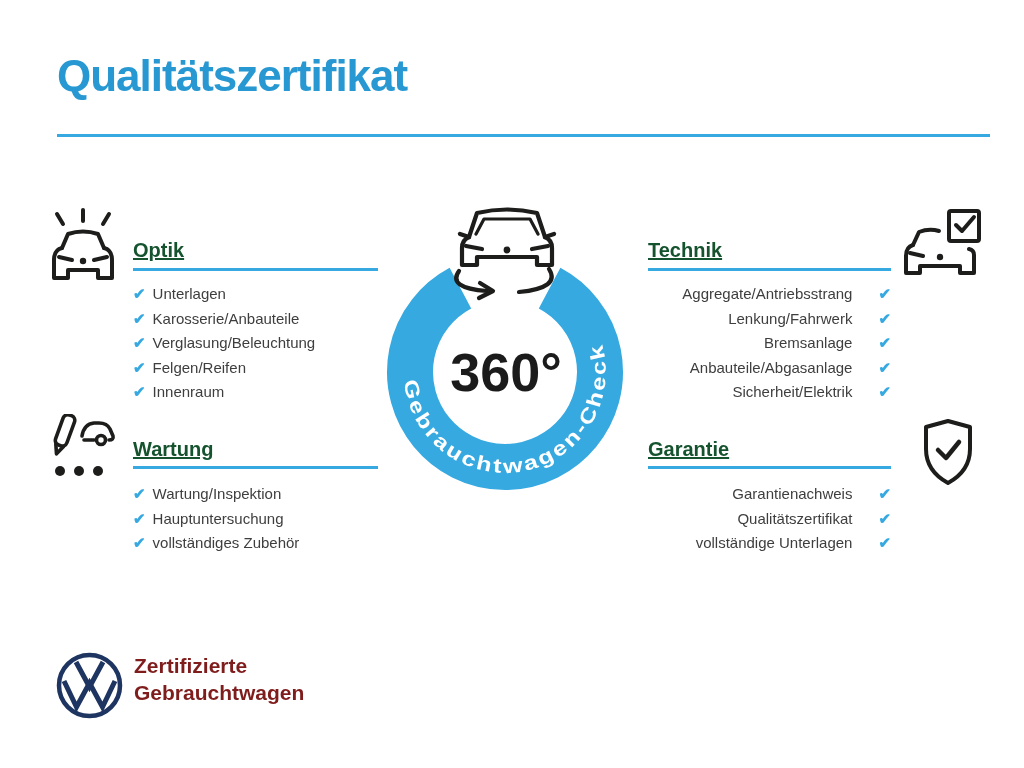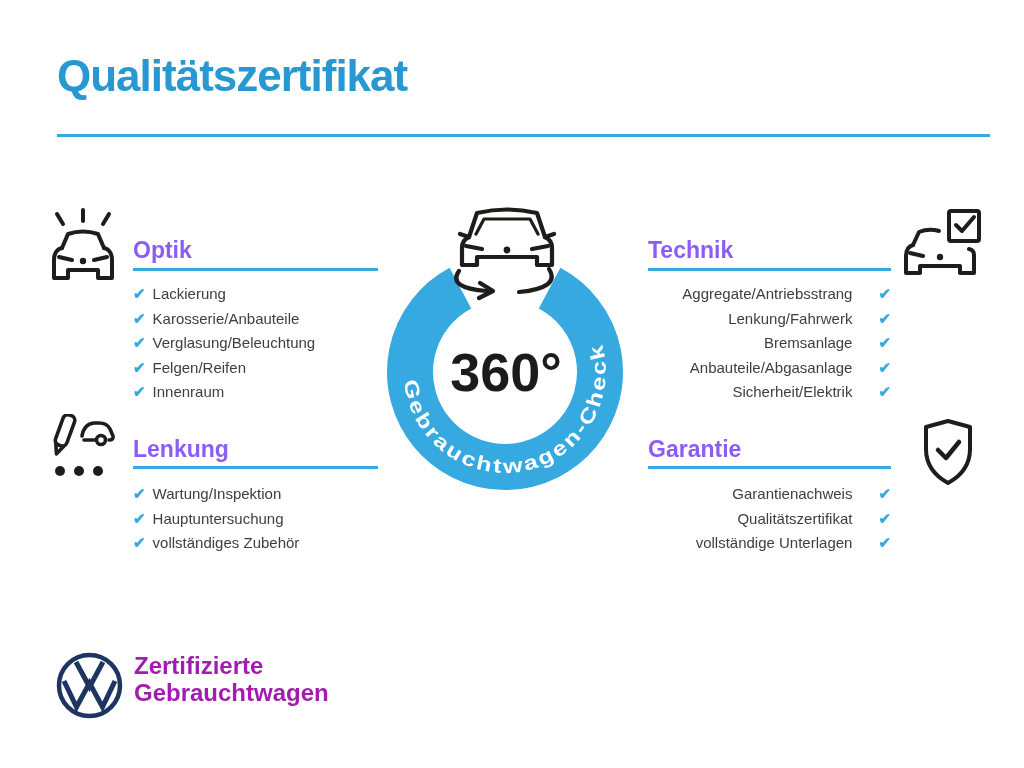--- a/index.html
+++ b/index.html
@@ -10,37 +10,37 @@
   .abs{position:absolute;}
 
   
   .page-title{
     left:57px;top:52px;font-size:44px;font-weight:bold;
     color:#2798d2;letter-spacing:-1px;line-height:48px;
   }
   .header-rule{left:57px;top:134px;width:933px;height:3px;background:#36a9e1;}
 
   
-  .sec-head{font-size:23px;font-weight:bold;color:#8b5cf6;line-height:28px;}
+  .sec-head{font-size:20px;font-weight:bold;color:#14532d;line-height:28px;text-decoration:underline;}
   .sec-rule{height:3px;background:#36a9e1;}
 
   
   .items{display:flex;flex-direction:column;gap:9px;}
   .item{display:flex;align-items:baseline;gap:7px;font-size:15px;color:#3e3e3e;line-height:15.6px;}
   .item.right{justify-content:flex-end;text-align:right;gap:26px;}
   .check{color:#36a9e1;font-weight:bold;font-size:15px;}
 
   .right-align{text-align:left;}
 
   
   .ring-label{font-size:20px;font-weight:bold;fill:#ffffff;letter-spacing:2px;}
   .deg-label{font-size:54px;font-weight:bold;fill:#1b1b1b;}
 
   
-  .brand-text{left:134px;top:652px;font-size:24px;font-weight:bold;color:#a21caf;line-height:27px;}
+  .brand-text{left:134px;top:652px;font-size:21px;font-weight:bold;color:#7f1d1d;line-height:27px;}
 
   svg{display:block;}
   .ink{stroke:#1d1d1b;fill:none;stroke-linecap:round;stroke-linejoin:round;}
 </style>
 </head>
 <body>
 
 <div class="abs page-title">Qualitätszertifikat</div>
 <div class="abs header-rule"></div>
 
@@ -54,21 +54,21 @@
     <path d="M 12 49 L 25 52"></path>
     <path d="M 60 49 L 47 52"></path>
   </g>
   <circle cx="36" cy="53" r="3.2" fill="#1d1d1b"></circle>
 </svg>
 <div class="abs sec-head" style="left:133px;top:236px;">Optik</div>
 <div class="abs sec-rule" style="left:133px;top:268px;width:245px;"></div>
 <div class="abs items" style="left:133px;top:286px;width:245px;">
   <div class="item">
       <span class="check">✔</span>
-      <span>Lackierung</span>
+      <span>Unterlagen</span>
     </div>
   <div class="item">
       <span class="check">✔</span>
       <span>Karosserie/Anbauteile</span>
     </div>
   <div class="item">
       <span class="check">✔</span>
       <span>Verglasung/Beleuchtung</span>
     </div>
   <div class="item">
@@ -88,21 +88,21 @@
       <path d="M 15 32 L 19 41 L 23 32"></path>
     </g>
     <path d="M 38 22 Q 40 10 50 9 L 55 9 Q 63 9 66 15 L 69 22 Q 70 26 65 26"></path>
     <path d="M 40 26 L 50 26"></path>
     <circle cx="57" cy="26" r="4.5"></circle>
   </g>
   <circle cx="16" cy="57" r="5" fill="#1d1d1b"></circle>
   <circle cx="35" cy="57" r="5" fill="#1d1d1b"></circle>
   <circle cx="54" cy="57" r="5" fill="#1d1d1b"></circle>
 </svg>
-<div class="abs sec-head" style="left:133px;top:435px;">Lenkung</div>
+<div class="abs sec-head" style="left:133px;top:435px;">Wartung</div>
 <div class="abs sec-rule" style="left:133px;top:466px;width:245px;"></div>
 <div class="abs items" style="left:133px;top:486px;width:245px;">
   <div class="item">
       <span class="check">✔</span>
       <span>Wartung/Inspektion</span>
     </div>
   <div class="item">
       <span class="check">✔</span>
       <span>Hauptuntersuchung</span>
     </div>

